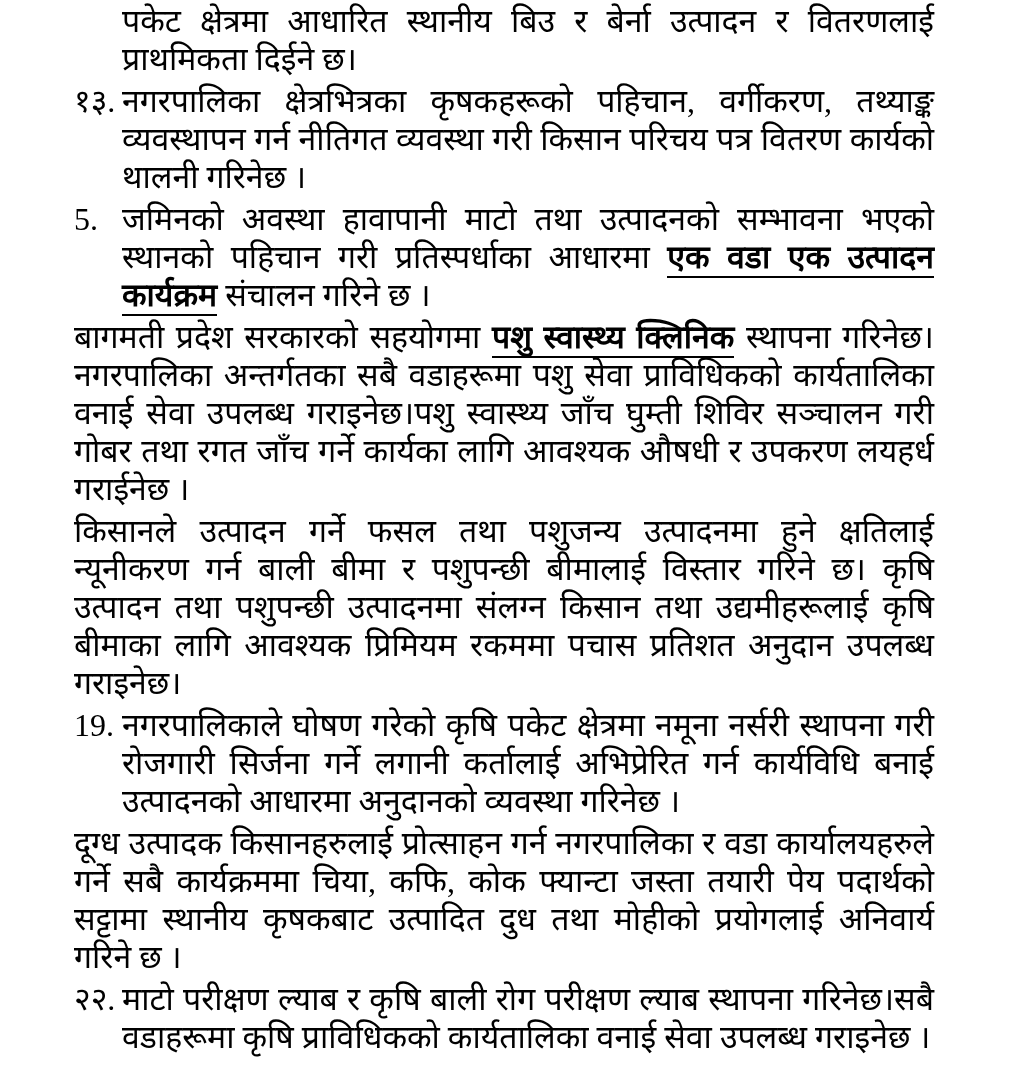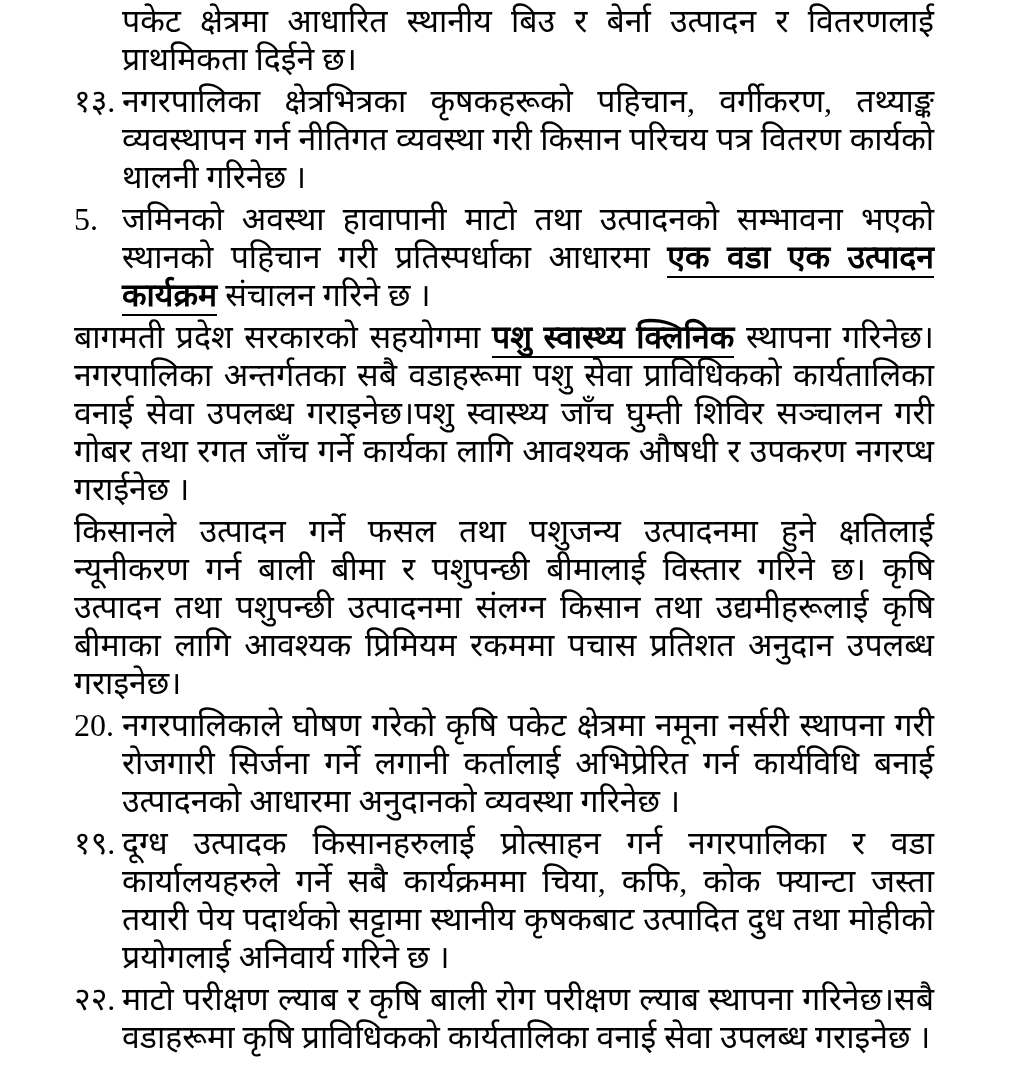--- a/index.html
+++ b/index.html
@@ -51,31 +51,30 @@
       </div>
       <div class="item">
         <span class="num">१३.</span>
         <div class="body"><span>नगरपालिका क्षेत्रभित्रका कृषकहरूको पहिचान, वर्गीकरण, तथ्याङ्क व्यवस्थापन गर्न नीतिगत व्यवस्था गरी किसान परिचय पत्र वितरण कार्यको थालनी गरिनेछ ।</span></div>
       </div>
       <div class="item">
         <span class="num">5.</span>
         <div class="body"><span>जमिनको अवस्था हावापानी माटो तथा उत्पादनको सम्भावना भएको स्थानको पहिचान गरी प्रतिस्पर्धाका आधारमा </span><span class="hl">एक वडा एक उत्पादन कार्यक्रम</span><span> संचालन गरिने छ ।</span></div>
       </div>
       <div class="item">
-        <div class="body"><span>बागमती प्रदेश सरकारको सहयोगमा </span><span class="hl">पशु स्वास्थ्य क्लिनिक</span><span> स्थापना गरिनेछ। नगरपालिका अन्तर्गतका सबै वडाहरूमा पशु सेवा प्राविधिकको कार्यतालिका वनाई सेवा उपलब्ध गराइनेछ।पशु स्वास्थ्य जाँच घुम्ती शिविर सञ्चालन गरी गोबर तथा रगत जाँच गर्ने कार्यका लागि आवश्यक औषधी र उपकरण नगरप्ध गराईनेछ ।</span></div>
+        <div class="body"><span>बागमती प्रदेश सरकारको सहयोगमा </span><span class="hl">पशु स्वास्थ्य क्लिनिक</span><span> स्थापना गरिनेछ। नगरपालिका अन्तर्गतका सबै वडाहरूमा पशु सेवा प्राविधिकको कार्यतालिका वनाई सेवा उपलब्ध गराइनेछ।पशु स्वास्थ्य जाँच घुम्ती शिविर सञ्चालन गरी गोबर तथा रगत जाँच गर्ने कार्यका लागि आवश्यक औषधी र उपकरण लयहर्ध गराईनेछ ।</span></div>
       </div>
       <div class="item">
         <div class="body"><span>किसानले उत्पादन गर्ने फसल तथा पशुजन्य उत्पादनमा हुने क्षतिलाई न्यूनीकरण गर्न बाली बीमा र पशुपन्छी बीमालाई विस्तार गरिने छ। कृषि उत्पादन तथा पशुपन्छी उत्पादनमा संलग्न किसान तथा उद्यमीहरूलाई कृषि बीमाका लागि आवश्यक प्रिमियम रकममा पचास प्रतिशत अनुदान उपलब्ध गराइनेछ।</span></div>
       </div>
       <div class="item">
-        <span class="num">20.</span>
+        <span class="num">19.</span>
         <div class="body"><span>नगरपालिकाले घोषण गरेको कृषि पकेट क्षेत्रमा नमूना नर्सरी स्थापना गरी रोजगारी सिर्जना गर्ने लगानी कर्तालाई अभिप्रेरित गर्न कार्यविधि बनाई उत्पादनको आधारमा अनुदानको व्यवस्था गरिनेछ ।</span></div>
       </div>
       <div class="item">
-        <span class="num">१९.</span>
         <div class="body"><span>दूग्ध उत्पादक किसानहरुलाई प्रोत्साहन गर्न नगरपालिका र वडा कार्यालयहरुले गर्ने सबै कार्यक्रममा चिया, कफि, कोक फ्यान्टा जस्ता तयारी पेय पदार्थको सट्टामा स्थानीय कृषकबाट उत्पादित दुध तथा मोहीको प्रयोगलाई अनिवार्य गरिने छ ।</span></div>
       </div>
       <div class="item">
         <span class="num">२२.</span>
         <div class="body"><span>माटो परीक्षण ल्याब र कृषि बाली रोग परीक्षण ल्याब स्थापना गरिनेछ।सबै वडाहरूमा कृषि प्राविधिकको कार्यतालिका वनाई सेवा उपलब्ध गराइनेछ ।</span></div>
       </div>
     </div>
 </div>
 
 </body></html>

